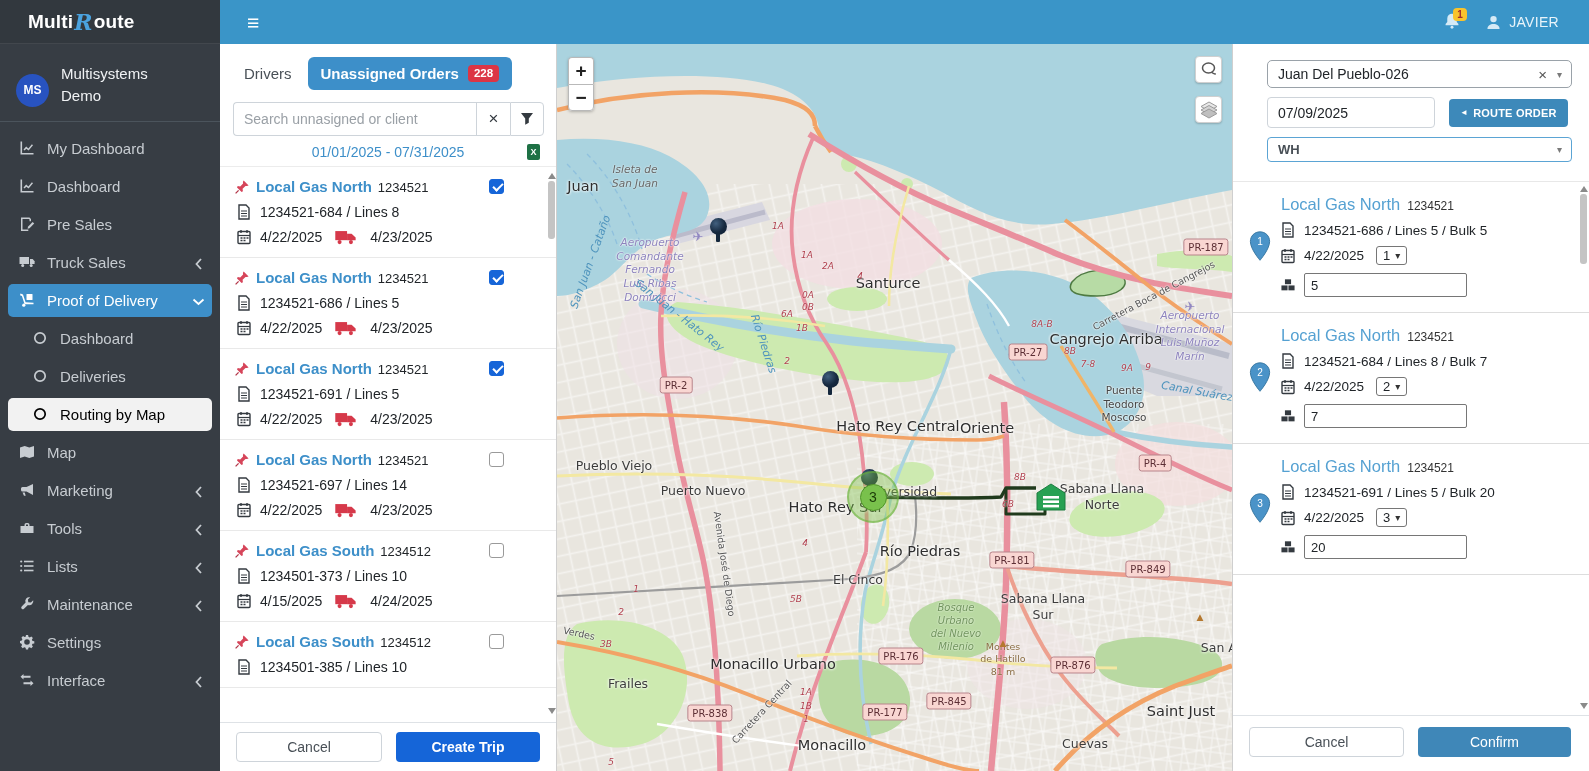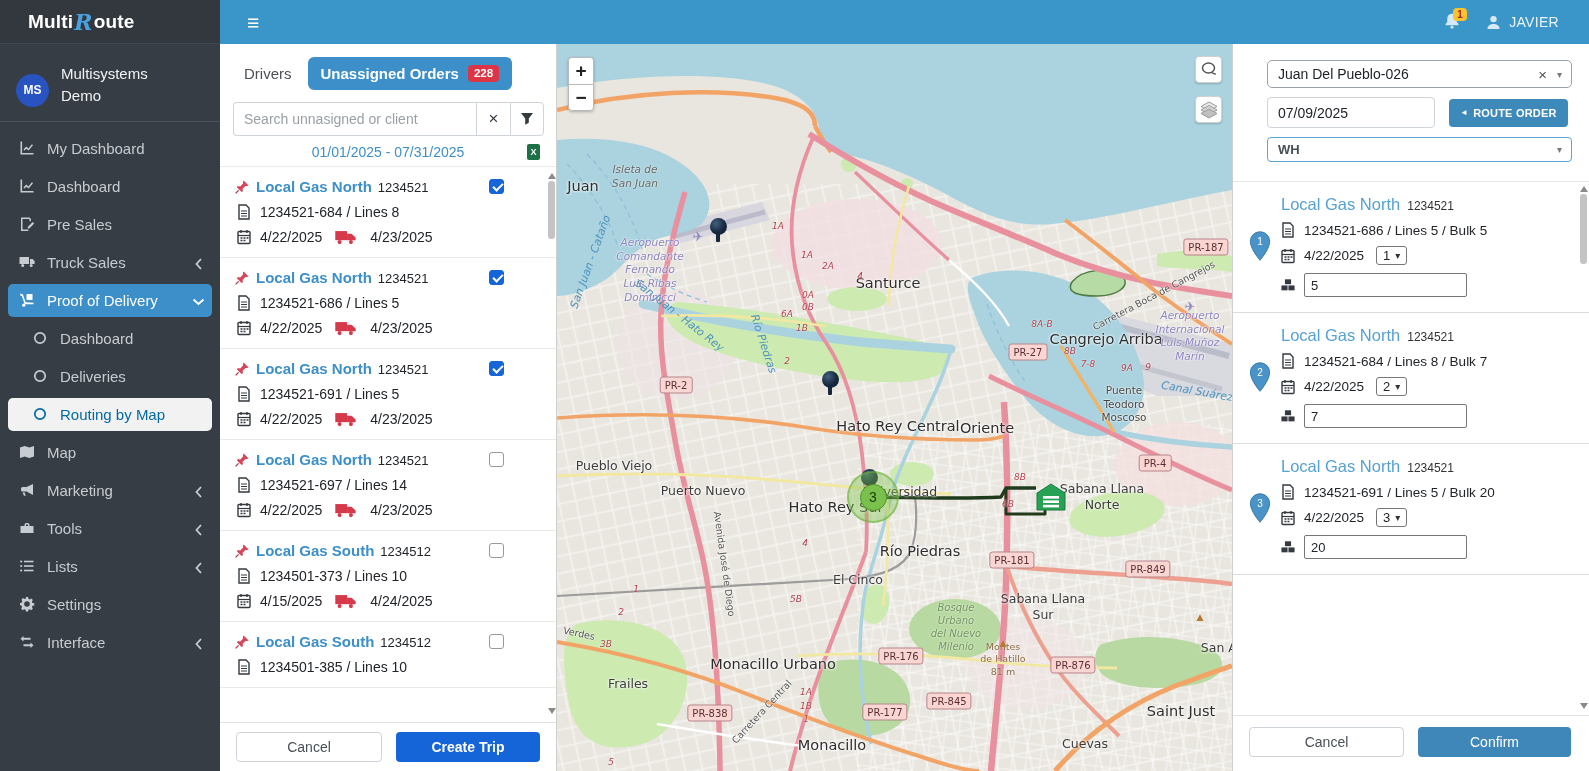--- a/index.html
+++ b/index.html
@@ -17,21 +17,21 @@
   .avatar { width:33px; height:33px; border-radius:50%; background:#2853c0; color:#fff; font-size:12px; font-weight:bold; display:flex; align-items:center; justify-content:center; flex:none; }
   .uname { color:#f0f2f4; font-size:15px; line-height:1.45; padding-top:3px; }
   .menu { padding:10px 8px; list-style:none; }
   .mitem { display:flex; align-items:center; gap:11px; padding:8px 9px; border-radius:5px; font-size:15px; margin-bottom:5px; cursor:pointer; }
   .mitem .ic { width:19px; height:16px; flex:none; display:flex; align-items:center; justify-content:center; }
   .mitem .ic svg { width:16px; height:16px; fill:currentColor; }
   .mitem .chev { margin-left:auto; width:9px; height:12px; }
   .mitem .chev svg { width:9px; height:12px; stroke:currentColor; fill:none; }
   .mitem.active { background:#3d8fc9; color:#fff; }
   .mitem.sub { padding-left:22px; }
-  .mitem.subactive { background:#f2f2f2; color:#0369a1; }
+  .mitem.subactive { background:#f2f2f2; color:#000000; }
 
   
   .topbar { position:absolute; left:220px; top:0; width:1369px; height:44px; background:#3a95c8; z-index:25; display:flex; align-items:center; color:#eaf5fb; }
   .hamburger { font-size:21px; color:#fff; margin-left:27px; cursor:pointer; line-height:1; }
   .tb-right { margin-left:auto; display:flex; align-items:center; gap:22px; padding-right:30px; }
   .bellwrap { position:relative; cursor:pointer; width:20px; height:20px; }
   .bellwrap svg { width:18px; height:18px; fill:#d5eaf6; }
   .bellbadge { position:absolute; left:10px; top:-4px; background:#f8c32c; color:#a22b2b; font-size:10px; font-weight:bold; border-radius:4px; padding:1px 4px; line-height:1.1; }
   .userbox { display:flex; align-items:center; gap:7px; cursor:pointer; }
   .userbox svg { width:17px; height:17px; fill:#d5eaf6; }
@@ -266,20 +266,31 @@
           <svg viewBox="0 0 16 16">
             <circle cx="2.2" cy="3.5" r="1.1"></circle>
             <circle cx="2.2" cy="8" r="1.1"></circle>
             <circle cx="2.2" cy="12.5" r="1.1"></circle>
             <rect x="5" y="2.7" width="9.5" height="1.6"></rect>
             <rect x="5" y="7.2" width="9.5" height="1.6"></rect>
             <rect x="5" y="11.7" width="9.5" height="1.6"></rect>
           </svg>
         </span>
       <span>Lists</span>
+      <span class="chev"><svg viewBox="0 0 8 12">
+            <path d="M6.5 1 2 6l4.5 5" stroke-width="1.8"></path>
+          </svg></span>
+    </li>
+    <li class="mitem">
+      <span class="ic">
+          <svg viewBox="0 0 16 16">
+            <path d="M14.2 4.3a3.9 3.9 0 0 1-5.3 4.6L5 12.8a1.6 1.6 0 0 1-2.3-2.3l3.9-3.9a3.9 3.9 0 0 1 4.6-5.3L8.9 3.6l.4 2.6 2.6.4z"></path>
+          </svg>
+        </span>
+      <span>Maintenance</span>
       <span class="chev"><svg viewBox="0 0 8 12">
             <path d="M6.5 1 2 6l4.5 5" stroke-width="1.8"></path>
           </svg></span>
     </li>
     <li class="mitem">
       <span class="ic">
           <svg viewBox="0 0 16 16">
             <path fill-rule="evenodd" d="M6.9 1h2.2l.3 1.8 1.4.6 1.5-1 1.6 1.6-1 1.5.6 1.4 1.8.3v2.2l-1.8.3-.6 1.4 1 1.5-1.6 1.6-1.5-1-1.4.6-.3 1.8H6.9l-.3-1.8-1.4-.6-1.5 1-1.6-1.6 1-1.5-.6-1.4L1 9.1V6.9l1.8-.3.6-1.4-1-1.5 1.6-1.6 1.5 1 1.4-.6zM8 5.2A2.8 2.8 0 1 0 8 10.8 2.8 2.8 0 0 0 8 5.2z"></path>
           </svg>
         </span>

